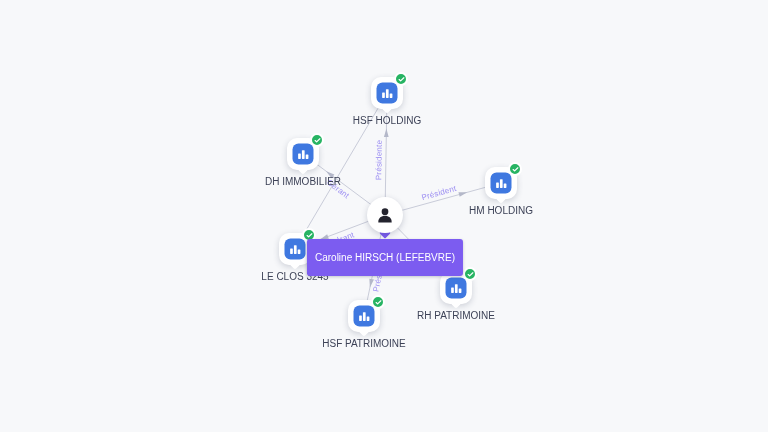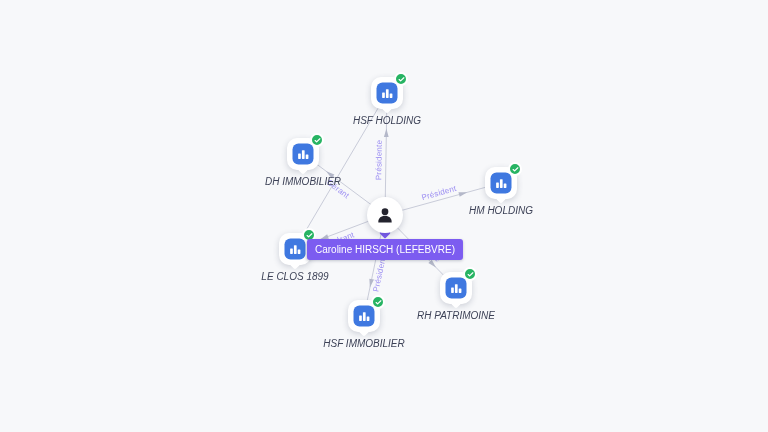--- a/index.html
+++ b/index.html
@@ -52,21 +52,20 @@
     background:var(--check-badge,#27b463);
     border:2px solid #fff; border-radius:50%;
     display:flex; align-items:center; justify-content:center;
     z-index:2;
   }
   .company-label {
     position:absolute; top:22px; left:0;
     transform:translateX(-50%);
     font-size:10px; color:var(--company-label-text,#3d4257);
     white-space:nowrap;
-    font-style:italic;
   }
 
   #person-node { position:absolute; width:0; height:0; z-index:6; }
   .person-circle {
     position:absolute; left:-18px; top:-18px;
     width:36px; height:36px;
     background:#fff; border-radius:50%;
     box-shadow:0 2px 6px rgba(40,50,80,.22);
     display:flex; align-items:center; justify-content:center;
     cursor:pointer; z-index:2;
@@ -76,21 +75,21 @@
     width:8px; height:8px;
     background:var(--person-label-bg,#7c5cf0);
     transform:rotate(45deg); border-radius:1px;
     z-index:1;
   }
   .person-label {
     position:absolute; top:24px; left:0;
     transform:translateX(-50%);
     background:var(--person-label-bg,#7c5cf0);
     color:var(--person-label-text,#fff);
-    font-size:10px; padding:5px 8px; border-radius:3px;
+    font-size:10px; padding:13px 8px; border-radius:3px;
     white-space:nowrap; cursor:pointer;
     box-shadow:0 1px 3px rgba(40,50,80,.25);
     z-index:3;
   }
 </style>
 </head>
 <body style="background: rgb(247, 248, 250);">
 
 <div id="graph-canvas">
   <svg id="edge-layer">
@@ -184,21 +183,21 @@
               <rect x="10" y="5" width="5" height="16" rx="1"></rect>
               <rect x="17" y="13" width="5" height="8" rx="1"></rect>
             </svg>
           </div>
           <div class="badge">
             <svg width="7" height="7" viewBox="0 0 24 24">
               <path d="M4 12l5 5 11-11" stroke="#ffffff" stroke-width="4" fill="none" stroke-linecap="round" stroke-linejoin="round"></path>
             </svg>
           </div>
         </div>
-        <div class="company-label">LE CLOS 1899</div>
+        <div class="company-label">LE CLOS 3245</div>
       </div>
       <div class="company-node" style="left: 456px; top: 288px;">
         <div class="pin">
           <div class="icon-bg">
             <svg width="13" height="13" viewBox="0 0 24 24" fill="#ffffff">
               <rect x="3" y="11" width="5" height="10" rx="1"></rect>
               <rect x="10" y="5" width="5" height="16" rx="1"></rect>
               <rect x="17" y="13" width="5" height="8" rx="1"></rect>
             </svg>
           </div>
@@ -218,16 +217,16 @@
               <rect x="10" y="5" width="5" height="16" rx="1"></rect>
               <rect x="17" y="13" width="5" height="8" rx="1"></rect>
             </svg>
           </div>
           <div class="badge">
             <svg width="7" height="7" viewBox="0 0 24 24">
               <path d="M4 12l5 5 11-11" stroke="#ffffff" stroke-width="4" fill="none" stroke-linecap="round" stroke-linejoin="round"></path>
             </svg>
           </div>
         </div>
-        <div class="company-label">HSF IMMOBILIER</div>
+        <div class="company-label">HSF PATRIMOINE</div>
       </div>
     </div>
 </div>
 
 </body></html>

